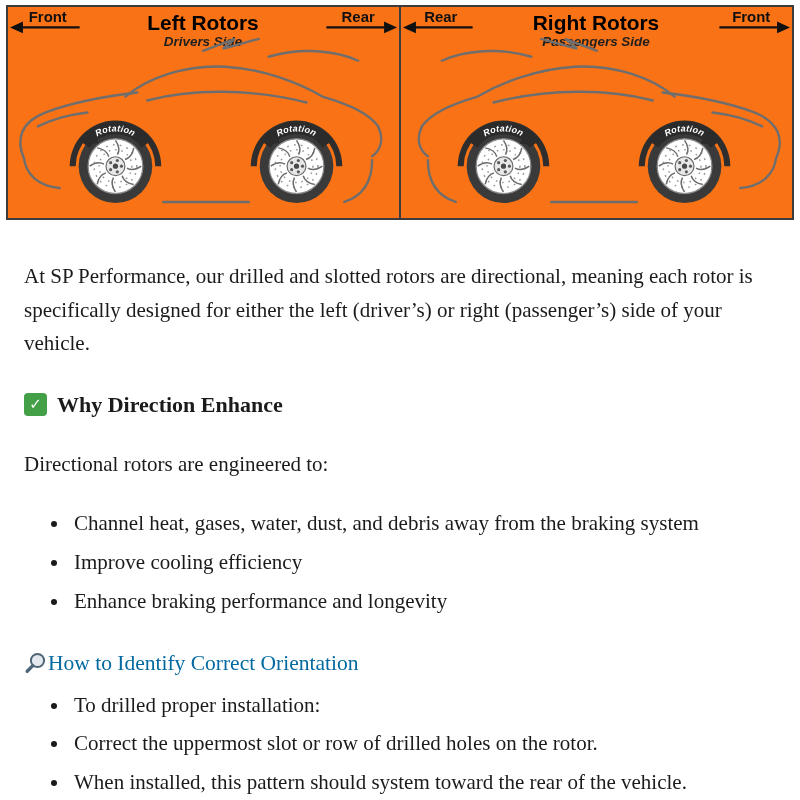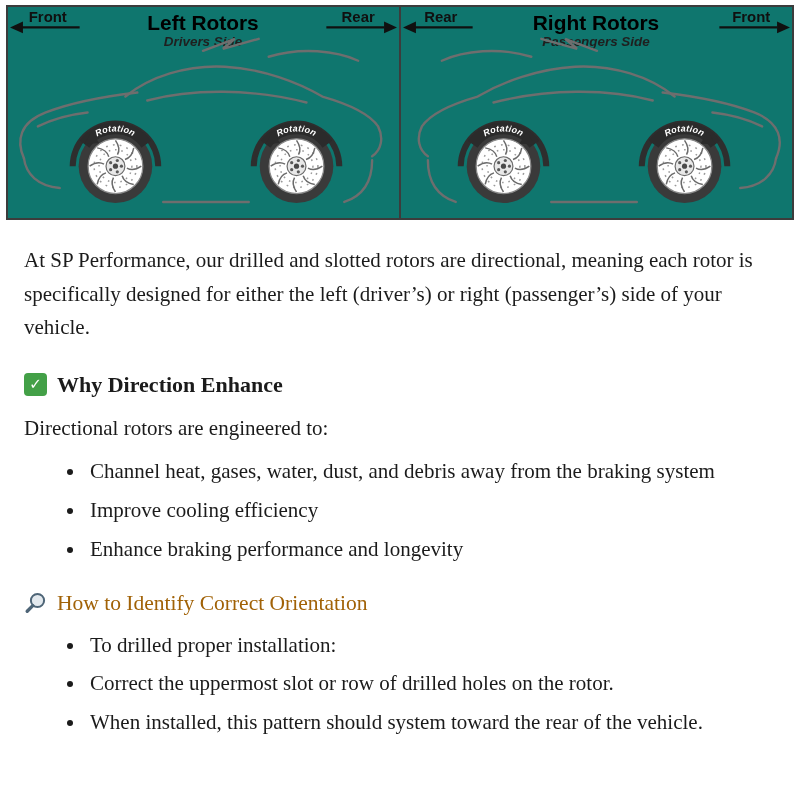--- a/index.html
+++ b/index.html
@@ -1,44 +1,44 @@
 <!DOCTYPE html>
 <html><head>
 <meta charset="utf-8">
 <style>
   *{margin:0;padding:0;box-sizing:border-box}
   html,body{width:800px;height:800px}
   body{background:#fff;font-family:"Liberation Serif",serif;color:#1b1b1b;overflow:hidden}
 
   
-  .diagram{display:flex;border:2px solid #3c3c3c;margin:5px 6px 0 6px;background:#0f766e}
+  .diagram{display:flex;border:2px solid #3c3c3c;margin:5px 6px 0 6px;background:#f97316}
   .panel{flex:1;display:block;width:50%}
   .panel.left{border-right:2px solid #3c3c3c}
   svg text{font-family:"Liberation Sans",sans-serif}
   .dir{font-size:15px;font-weight:bold;fill:#101010;text-anchor:middle}
   .dirline{stroke:#101010;stroke-width:2.2}
   .dirarrow{fill:#101010}
   .ttl{font-size:21px;font-weight:bold;fill:#000;text-anchor:middle}
   .sub{font-size:13.5px;font-weight:bold;font-style:italic;fill:#1f1f1f;text-anchor:middle}
   .body-strokes{stroke:#6e6e6e;stroke-width:2.4;fill:none;stroke-linecap:round}
   .rot-band{stroke:#2b2b2b;stroke-width:12;fill:none}
   .rot-ah{fill:#2b2b2b}
   .rot-text{font-size:9px;font-weight:bold;font-style:italic;fill:#fff;text-anchor:middle;letter-spacing:.6px}
 
   
   .content{padding:14px 28px 0 24px;font-size:21px;line-height:1.6}
-  .content p{margin:10px 0}
+  .content p{margin:26px 0}
   h2.sec{font-size:22px;margin:22px 0 4px;display:flex;align-items:center;gap:10px;font-weight:bold}
-  h3.sec{font-size:21.5px;margin:20px 0 8px;display:flex;align-items:center;gap:9px;font-weight:normal;color:#a16207}
+  h3.sec{font-size:21.5px;margin:28px 0 8px;display:flex;align-items:center;gap:0;font-weight:normal;color:#0369a1}
   .check-icon{width:23px;height:23px;background:#43a047;border-radius:4px;color:#fff;display:inline-flex;
               align-items:center;justify-content:center;font-size:15px;font-weight:bold;
               font-family:"DejaVu Sans",sans-serif;flex:none}
   .mag-icon{flex:none;display:inline-block}
   ul{margin:4px 0 14px;padding-left:46px;list-style:disc}
-  li{margin:5px 16px;padding-left:4px}
+  li{margin:5px 0;padding-left:4px}
 </style>
 </head>
 <body>
 
 <svg width="0" height="0" style="position:absolute" aria-hidden="true">
   <defs>
     <path id="slot" d="M 0,-26 C 3.5,-21 4.5,-16 2,-11.5" fill="none" stroke="#6b6b6b" stroke-width="1.5"></path>
     <g id="wheel">
       <circle r="37" fill="#3a3a3a"></circle>
       <circle r="27.5" fill="#fff" stroke="#8a8a8a" stroke-width="1.3"></circle>

